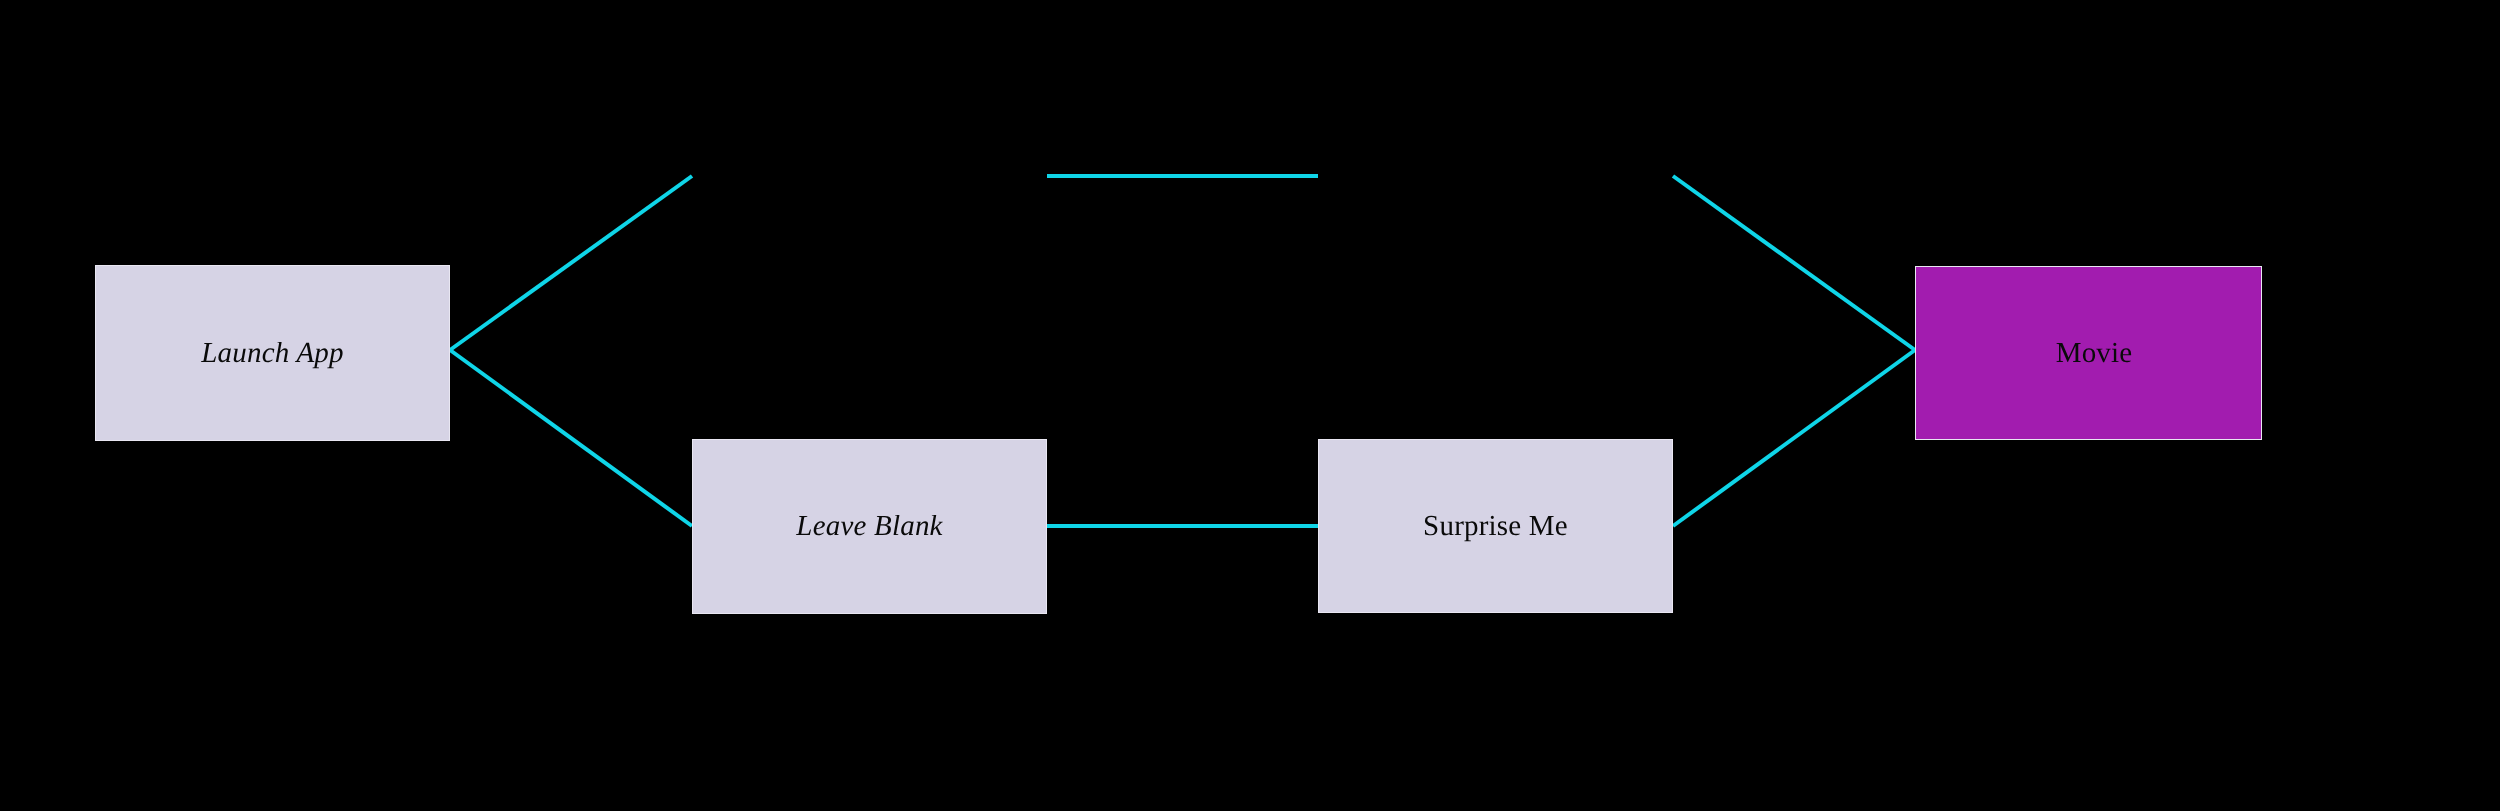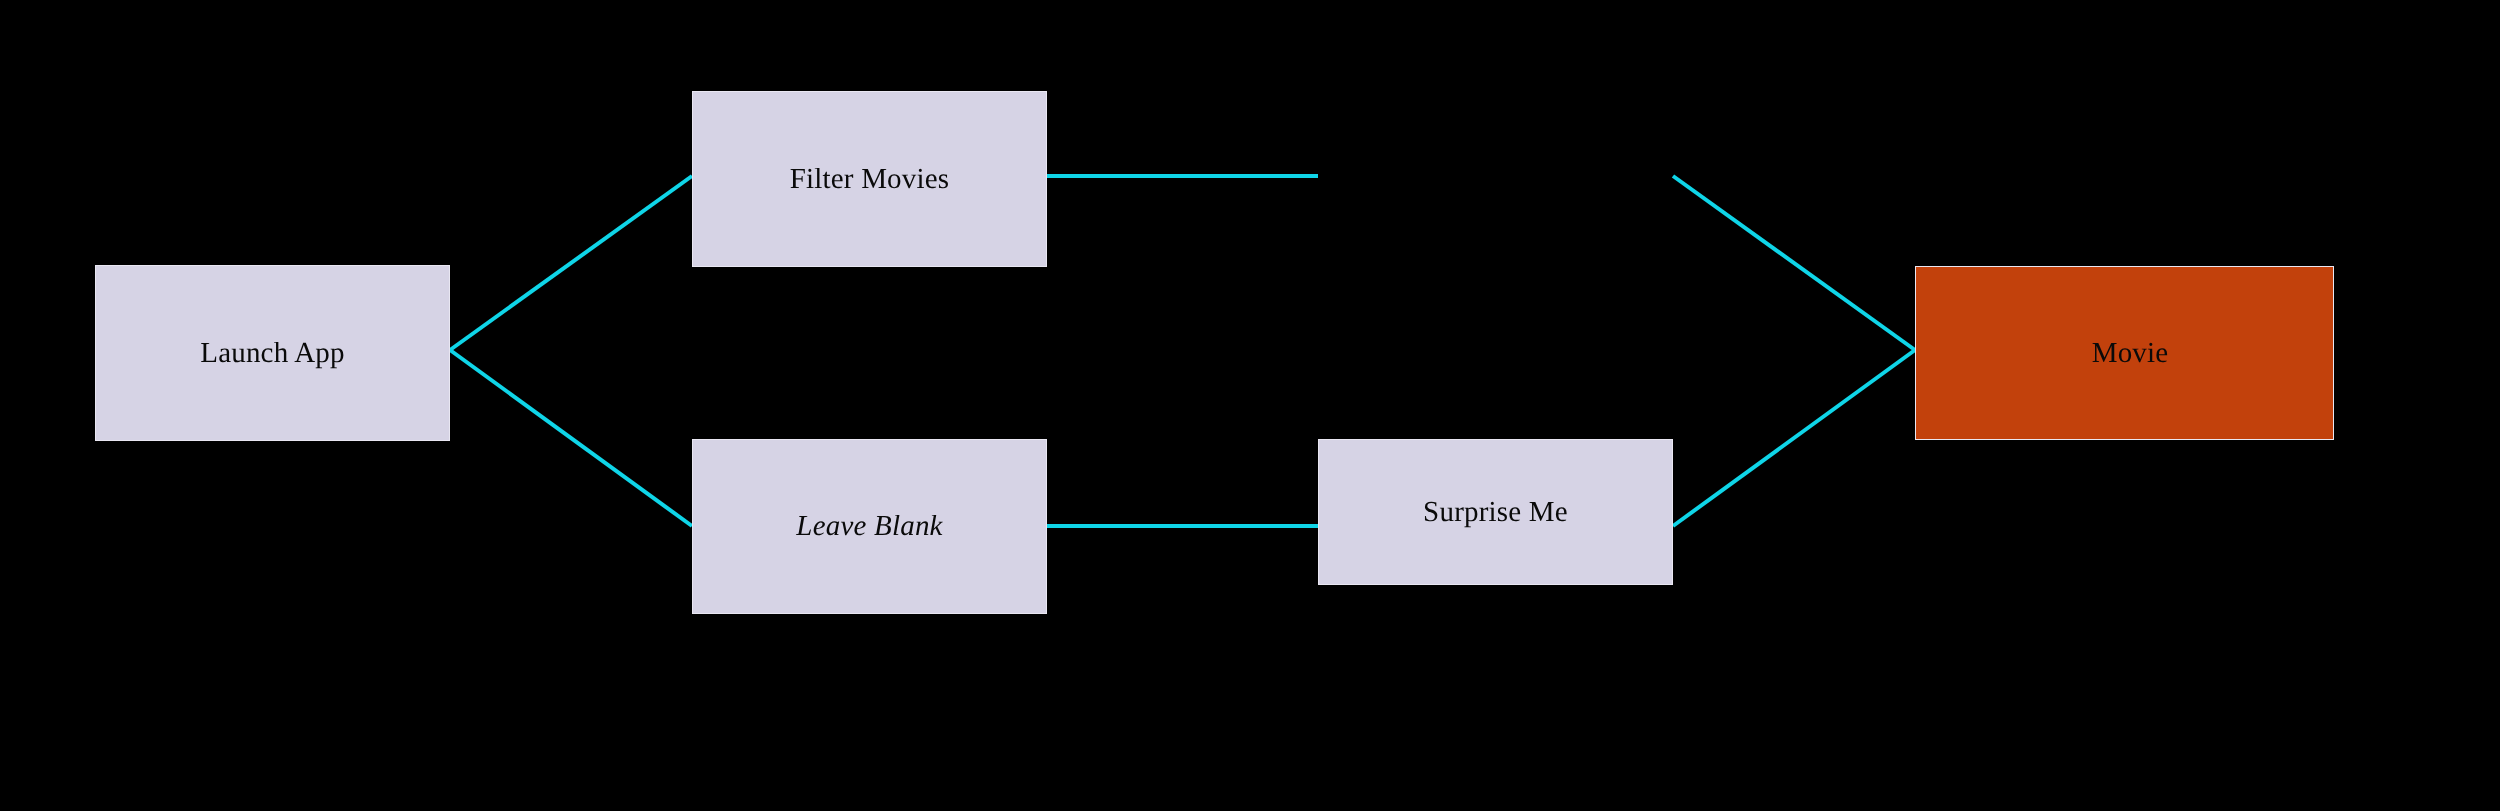--- a/index.html
+++ b/index.html
@@ -57,33 +57,30 @@
   <svg id="edge-layer" viewBox="0 0 2500 811" width="2500" height="811" xmlns="http://www.w3.org/2000/svg" aria-hidden="true">
       <polyline points="450,350 692,176" fill="none" stroke="#0FD5E8" stroke-width="4" stroke-linecap="butt" stroke-linejoin="miter"></polyline>
       <polyline points="450,350 692,526" fill="none" stroke="#0FD5E8" stroke-width="4" stroke-linecap="butt" stroke-linejoin="miter"></polyline>
       <polyline points="1047,176 1318,176" fill="none" stroke="#0FD5E8" stroke-width="4" stroke-linecap="butt" stroke-linejoin="miter"></polyline>
       <polyline points="1047,526 1318,526" fill="none" stroke="#0FD5E8" stroke-width="4" stroke-linecap="butt" stroke-linejoin="miter"></polyline>
       <polyline points="1673,176 1915,350" fill="none" stroke="#0FD5E8" stroke-width="4" stroke-linecap="butt" stroke-linejoin="miter"></polyline>
       <polyline points="1673,526 1915,350" fill="none" stroke="#0FD5E8" stroke-width="4" stroke-linecap="butt" stroke-linejoin="miter"></polyline>
     </svg>
 
   <div class="flow-node" style="left: 95px; top: 265px; width: 355px; height: 176px; background: rgb(214, 211, 229); border-color: rgb(233, 231, 242);">
-    <span class="flow-node-label" style="color: rgb(10, 10, 10);">Launch App</span>
+    <span class="flow-node-label" style="color: rgb(10, 10, 10); font-style: italic;">Launch App</span>
   </div>
 
-  <div class="flow-node" style="left: 692px; top: 91px; width: 355px; height: 176px; background: rgb(214, 211, 229); border-color: rgb(233, 231, 242);">
-    <span class="flow-node-label" style="color: rgb(10, 10, 10);">Filter Movies</span>
-  </div>
 
 
   <div class="flow-node" style="left: 692px; top: 439px; width: 355px; height: 175px; background: rgb(214, 211, 229); border-color: rgb(233, 231, 242);">
     <span class="flow-node-label" style="color: rgb(10, 10, 10); font-style: italic;">Leave Blank</span>
   </div>
 
-  <div class="flow-node" style="left: 1318px; top: 439px; width: 355px; height: 146px; background: rgb(214, 211, 229); border-color: rgb(233, 231, 242);">
+  <div class="flow-node" style="left: 1318px; top: 439px; width: 355px; height: 174px; background: rgb(214, 211, 229); border-color: rgb(233, 231, 242);">
     <span class="flow-node-label" style="color: rgb(10, 10, 10);">Surprise Me</span>
   </div>
 
-  <div class="flow-node" style="left: 1915px; top: 266px; width: 419px; height: 174px; background: #c2410c; border-color: rgb(233, 231, 242); padding-left: 11px;">
+  <div class="flow-node" style="left: 1915px; top: 266px; width: 347px; height: 174px; background: #a21caf; border-color: rgb(233, 231, 242); padding-left: 11px;">
     <span class="flow-node-label" style="color: rgb(10, 10, 10);">Movie</span>
   </div>
 
 </div>
 
 </body></html>

